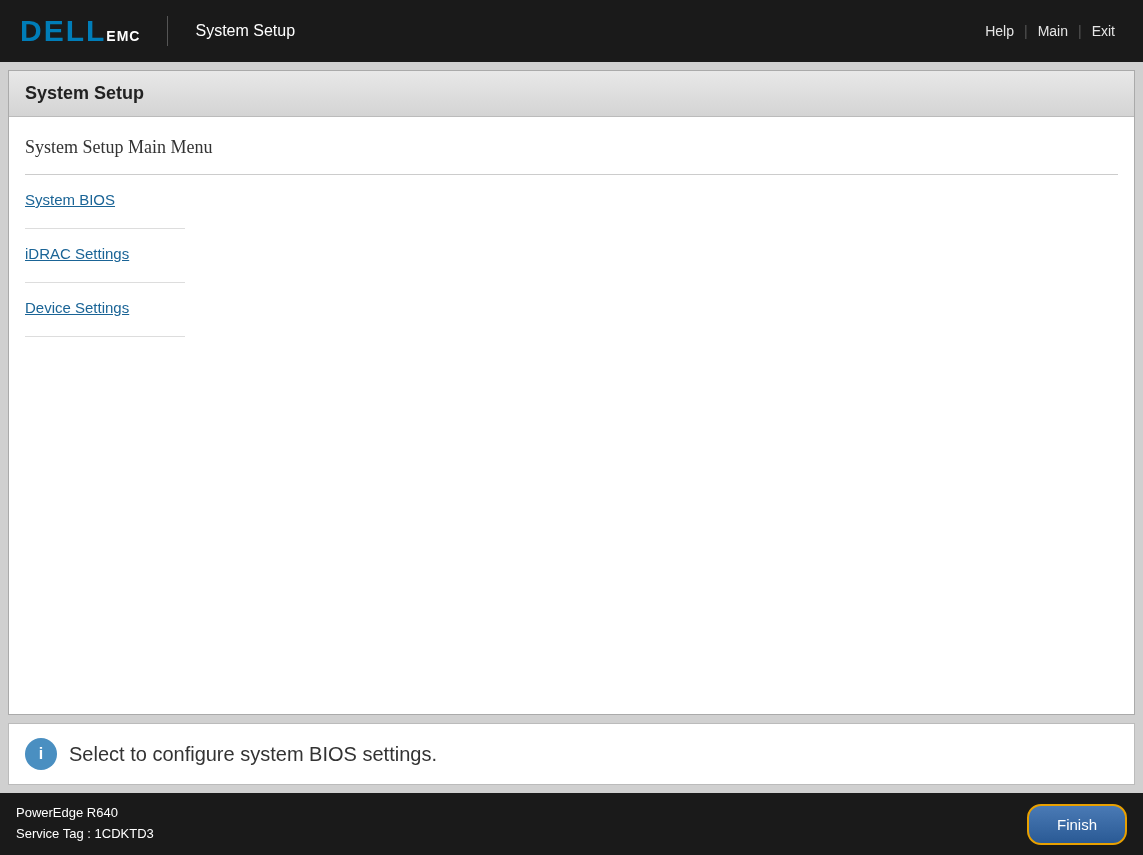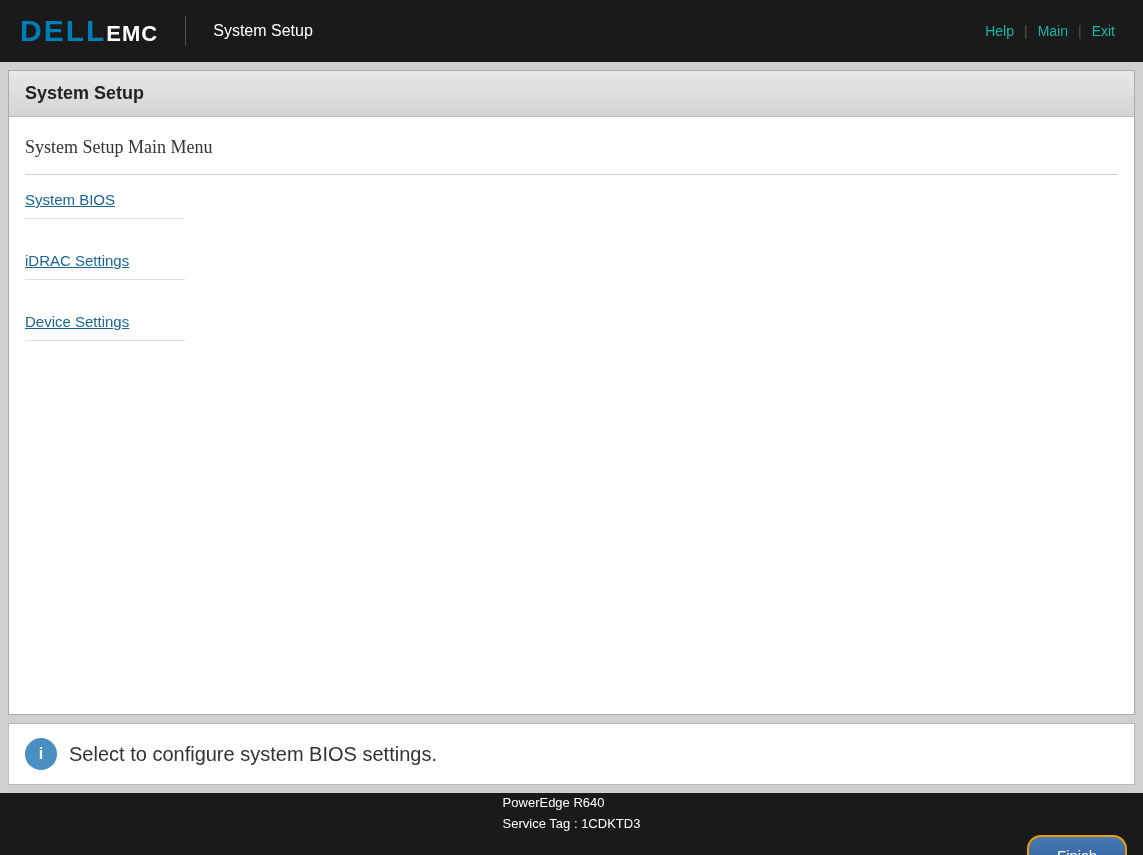--- a/index.html
+++ b/index.html
@@ -57,21 +57,21 @@
     #nav-links {
       margin-left: auto;
       display: flex;
       align-items: center;
       gap: 0;
       color: #ccc;
       font-size: 14px;
     }
 
     .nav-link {
-      color: #14b8a6;
+      color: #e5e5e5;
       text-decoration: none;
       padding: 0 8px;
       cursor: pointer;
     }
 
     .nav-separator {
       color: #555;
       margin: 0 2px;
     }
 
@@ -125,23 +125,23 @@
       border: none;
       border-top: 1px solid #ccc;
       margin-bottom: 16px;
     }
 
     .menu-item {
       display: block;
       color: #1a6496;
       text-decoration: underline;
       font-size: 15px;
-      margin-bottom: 33px;
+      margin-bottom: 16px;
       cursor: pointer;
-      padding-bottom: 10px;
+      padding-bottom: 20px;
       border-bottom: 1px solid #ddd;
       width: fit-content;
       min-width: 160px;
     }
 
     
     #info-box {
       background: white;
       border: 1px solid #bbb;
       padding: 14px 16px;
@@ -171,21 +171,20 @@
     }
 
     
     #status-bar {
       background: #1a1a1a;
       height: 62px;
       display: flex;
       align-items: center;
       padding: 0 16px;
       flex-shrink: 0;
-      flex-direction: column;
     }
 
     #device-info {
       color: white;
       font-size: 13px;
       line-height: 1.6;
     }
 
     #finish-button {
       margin-left: auto;
@@ -197,21 +196,21 @@
       cursor: pointer;
       border-radius: 14px;
       font-weight: normal;
     }
   </style>
 </head>
 <body>
 
 <div id="top-bar">
   <div id="logo-area">
-    <div id="dell-logo"><span style="color:#007db8;font-weight:700;font-size:30px;letter-spacing:2px;">DELL</span><span style="color:white;font-weight:900;font-size:22px;">EMC</span></div>
+    <div id="dell-logo"><span style="color:#007db8;font-weight:700;font-size:30px;letter-spacing:2px;">DELL</span><span style="color:white;font-weight:900;font-size:14px;">EMC</span></div>
     <div id="separator-vertical"></div>
     <div id="app-title">System Setup</div>
   </div>
   <div id="nav-links">
     <span class="nav-link">Help</span>
     <span class="nav-separator">|</span>
     <span class="nav-link">Main</span>
     <span class="nav-separator">|</span>
     <span class="nav-link">Exit</span>
   </div>

